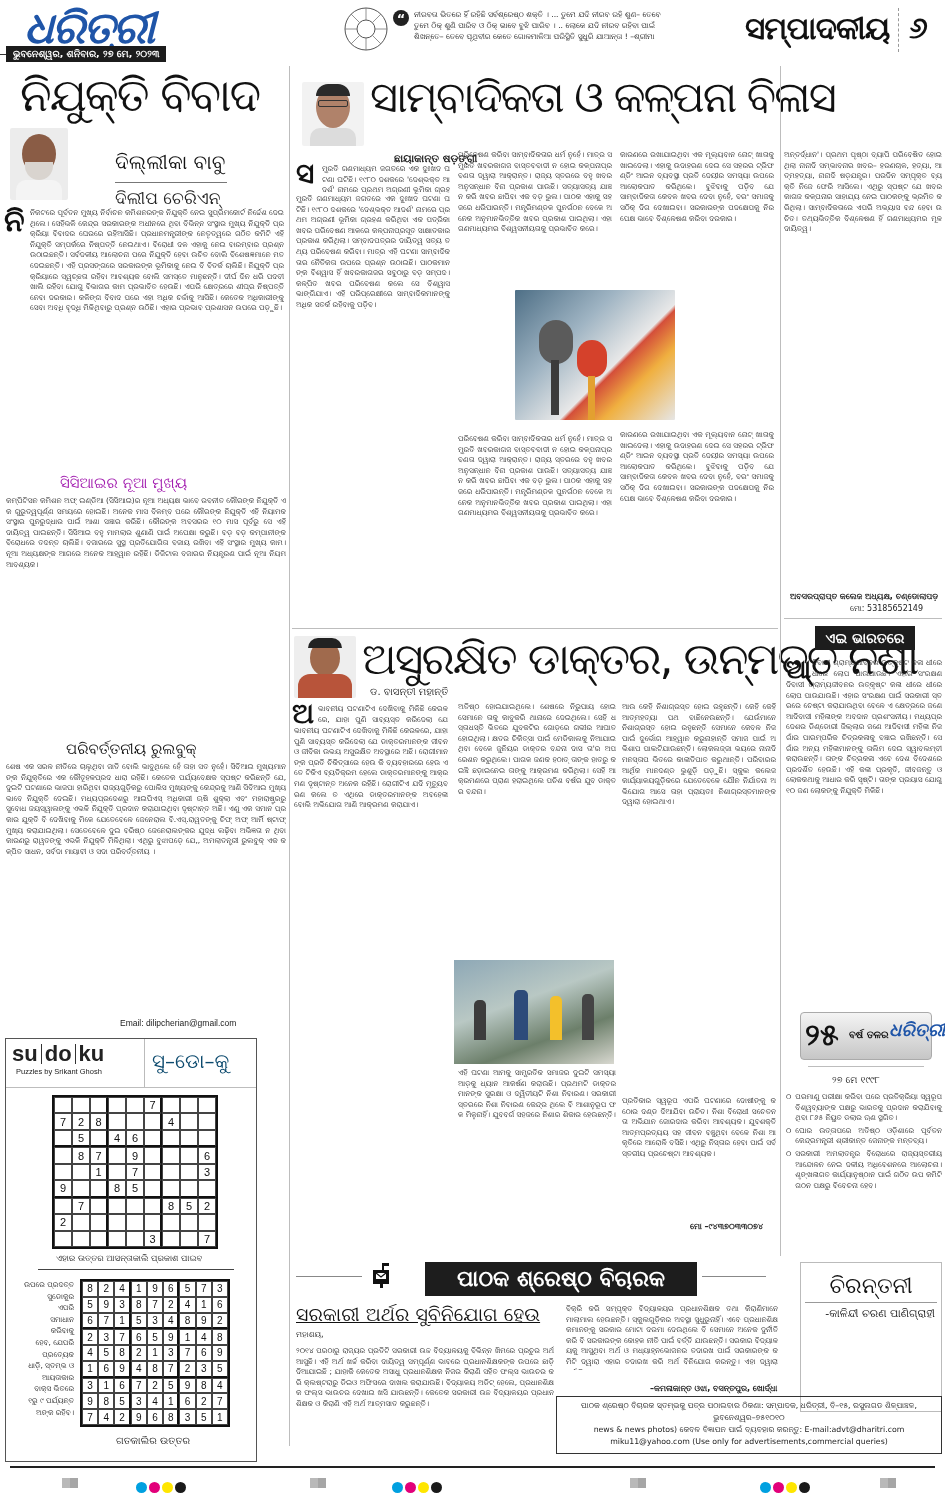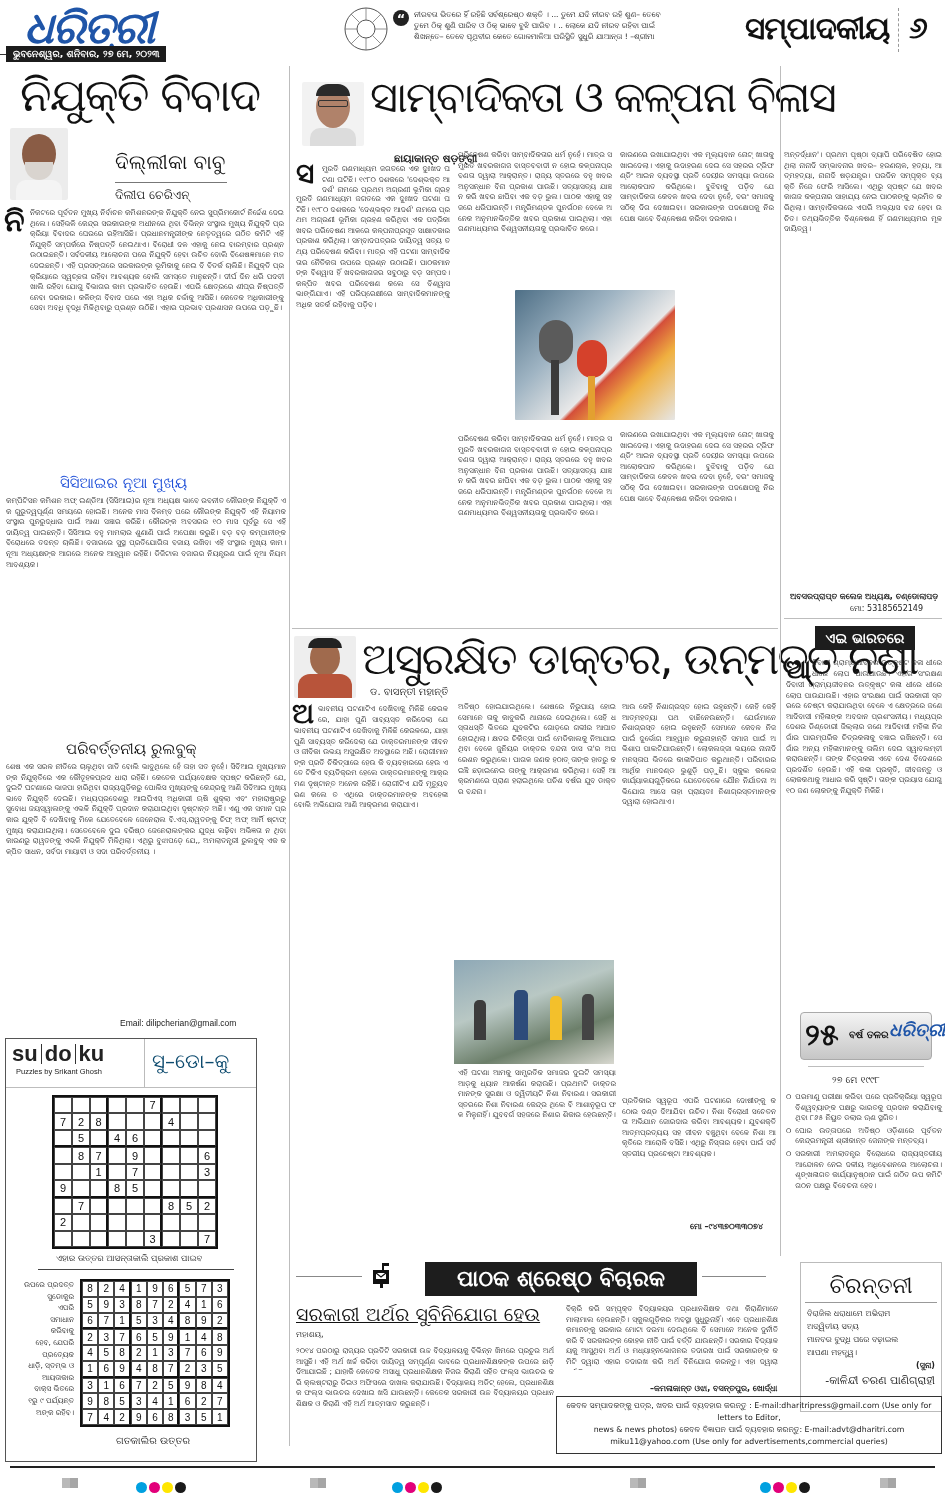--- a/index.html
+++ b/index.html
@@ -83,26 +83,26 @@
 
 <div class="abs headline-xl" style="left:20px;top:68px;font-size:46px;">ନିଯୁକ୍ତି ବିବାଦ</div>
 
 <div class="abs photo" style="left:10px;top:128px;width:58px;height:72px;background:#ececec;">
   <div class="face" style="left:12px;top:6px;width:34px;height:40px;background:#8a5c45;"></div>
   <div style="position:absolute;left:15px;top:34px;width:28px;height:18px;border-radius:0 0 14px 14px;background:#d9d4cf;"></div>
   <div style="position:absolute;left:6px;top:52px;width:46px;height:20px;background:#f4f4f4;border-radius:10px 10px 0 0;"></div>
 </div>
 <div class="abs" style="left:115px;top:150px;font-size:20px;color:#111;">ଦିଲ୍ଲୀକା ବାବୁ</div>
 <div class="sep-h" style="left:115px;top:182px;width:112px;background:#777;"></div>
-<div class="abs byline" style="left:115px;top:188px;font-size:12px;font-weight:normal;">ଦିଲୀପ ଚେରିଏନ୍</div>
+<div class="abs byline" style="left:115px;top:188px;font-size:17px;font-weight:normal;">ଦିଲୀପ ଚେରିଏନ୍</div>
 
 <div class="abs" style="left:4px;top:206px;font-size:30px;line-height:30px;font-weight:bold;color:#111;">ନି</div>
 <div class="abs bodytext" style="left:30px;top:208px;width:254px;height:270px;text-indent:0;">ନିକଟରେ ପୂର୍ବତନ ମୁଖ୍ୟ ନିର୍ବାଚନ କମିଶନରଙ୍କ ନିଯୁକ୍ତି ନେଇ ସୁପ୍ରିମକୋର୍ଟ ନିର୍ଦ୍ଦେଶ ଦେଇଥିଲେ। ସେହିଭଳି କେନ୍ଦ୍ର ସରକାରଙ୍କ ଅଧୀନରେ ଥିବା ବିଭିନ୍ନ ସଂସ୍ଥାର ମୁଖ୍ୟ ନିଯୁକ୍ତି ପ୍ରକ୍ରିୟା ବିବାଦର ଘେରରେ ରହିଆସିଛି। ପ୍ରଧାନମନ୍ତ୍ରୀଙ୍କ ନେତୃତ୍ୱରେ ଗଠିତ କମିଟି ଏହି ନିଯୁକ୍ତି ସମ୍ପର୍କରେ ନିଷ୍ପତ୍ତି ନେଇଥାଏ। ବିରୋଧୀ ଦଳ ଏହାକୁ ନେଇ ବାରମ୍ବାର ପ୍ରଶ୍ନ ଉଠାଇଛନ୍ତି। ସର୍ବଦଳୀୟ ଆଲୋଚନା ପରେ ନିଯୁକ୍ତି ହେବା ଉଚିତ ବୋଲି ବିଶେଷଜ୍ଞମାନେ ମତ ଦେଇଛନ୍ତି। ଏହି ପ୍ରସଙ୍ଗରେ ସରକାରଙ୍କ ଭୂମିକାକୁ ନେଇ ବି ବିତର୍କ ଚାଲିଛି। ନିଯୁକ୍ତି ପ୍ରକ୍ରିୟାରେ ସ୍ୱଚ୍ଛତା ରହିବା ଆବଶ୍ୟକ ବୋଲି ସମସ୍ତେ ମାନୁଛନ୍ତି। ଦୀର୍ଘ ଦିନ ଧରି ପଦବୀ ଖାଲି ରହିବା ଯୋଗୁ ବିଭାଗର କାମ ପ୍ରଭାବିତ ହେଉଛି। ଏପରି କ୍ଷେତ୍ରରେ ଶୀଘ୍ର ନିଷ୍ପତ୍ତି ନେବା ଦରକାର। କଳିଙ୍ଗ ବିବାଦ ପରେ ଏହା ଅଧିକ ଚର୍ଚ୍ଚାକୁ ଆସିଛି। କେତେକ ଅଧିକାରୀଙ୍କୁ ସେବା ଅବଧି ବୃଦ୍ଧି ମିଳିଥିବାରୁ ପ୍ରଶ୍ନ ଉଠିଛି। ଏହାର ପ୍ରଭାବ ପ୍ରଶାସନ ଉପରେ ପଡ଼ୁଛି।</div>
 
-<div class="abs" style="left:60px;top:474px;font-size:15px;color:#1d4ed8;">ସିସିଆଇର ନୂଆ ମୁଖ୍ୟ</div>
+<div class="abs" style="left:60px;top:474px;font-size:15px;color:#a21caf;">ସିସିଆଇର ନୂଆ ମୁଖ୍ୟ</div>
 <div class="abs bodytext" style="left:6px;top:496px;width:280px;height:240px;">କମ୍ପିଟିସନ କମିଶନ ଅଫ୍ ଇଣ୍ଡିଆ (ସିସିଆଇ)ର ନୂଆ ଅଧ୍ୟକ୍ଷ ଭାବେ ରବନୀତ କୌରଙ୍କ ନିଯୁକ୍ତି ଏକ ଗୁରୁତ୍ୱପୂର୍ଣ୍ଣ ସମୟରେ ହୋଇଛି। ଅନେକ ମାସ ବିଳମ୍ବ ପରେ କୌରଙ୍କ ନିଯୁକ୍ତି ଏହି ନିୟାମକ ସଂସ୍ଥାର ପୁନରୁଦ୍ଧାର ପାଇଁ ଆଶା ସଞ୍ଚାର କରିଛି। କୌରଙ୍କ ଅବସରର ୧୦ ମାସ ପୂର୍ବରୁ ସେ ଏହି ଦାୟିତ୍ୱ ପାଇଛନ୍ତି। ସିସିଆଇ ବହୁ ମାମଲାର ଶୁଣାଣି ପାଇଁ ଅପେକ୍ଷା କରୁଛି। ବଡ଼ ବଡ଼ କମ୍ପାନୀଙ୍କ ବିରୋଧରେ ତଦନ୍ତ ଚାଲିଛି। ବଜାରରେ ସୁସ୍ଥ ପ୍ରତିଯୋଗିତା ବଜାୟ ରଖିବା ଏହି ସଂସ୍ଥାର ମୁଖ୍ୟ କାମ। ନୂଆ ଅଧ୍ୟକ୍ଷଙ୍କ ଆଗରେ ଅନେକ ଆହ୍ୱାନ ରହିଛି। ଡିଜିଟାଲ ବଜାରର ନିୟନ୍ତ୍ରଣ ପାଇଁ ନୂଆ ନିୟମ ଆବଶ୍ୟକ।</div>
 
 <div class="abs" style="left:66px;top:740px;font-size:15px;color:#111;">ପରିବର୍ତ୍ତନୀୟ ରୁଲବୁକ୍</div>
 <div class="abs bodytext" style="left:6px;top:762px;width:280px;height:255px;">ଶେଷ ଏକ ସରଳ ନୀତିରେ ଚାଲୁଥିବା ଜାତି ବୋଲି ଭାବୁଥିଲେ ହେଁ ତାହା ସତ ନୁହେଁ। ସିବିଆଇ ମୁଖ୍ୟମାନଙ୍କ ନିଯୁକ୍ତିରେ ଏକ କୌତୂହଳପ୍ରଦ ଧାରା ରହିଛି। କେତେକ ପର୍ଯ୍ୟବେକ୍ଷକ ସ୍ପଷ୍ଟ କରିଛନ୍ତି ଯେ, ଦୁଇଟି ଘଟଣାରେ ଭାଜପା ହାରିଥିବା ରାଜ୍ୟଗୁଡ଼ିକରୁ ପୋଲିସ ମୁଖ୍ୟଙ୍କୁ କେନ୍ଦ୍ରକୁ ଆଣି ସିବିଆଇ ମୁଖ୍ୟ ଭାବେ ନିଯୁକ୍ତି ଦେଇଛି। ମଧ୍ୟପ୍ରଦେଶରୁ ଆଇପିଏସ୍ ଅଧିକାରୀ ଋଷି ଶୁକ୍ଲା ଏବଂ ମହାରାଷ୍ଟ୍ରରୁ ସୁବୋଧ ଜୟସ୍ୱାଲଙ୍କୁ ଏଭଳି ନିଯୁକ୍ତି ପ୍ରଦାନ କରାଯାଇଥିବା ଦୃଷ୍ଟାନ୍ତ ଅଛି। ଏଣୁ ଏକ ସମାନ ପ୍ରକାର ଯୁକ୍ତି ବି ଦେଖିବାକୁ ମିଳେ ଯେତେବେଳେ ଜେନେରାଲ ବି.ଏସ୍.ରାୱତଙ୍କୁ ଚିଫ୍ ଅଫ୍ ଆର୍ମି ଷ୍ଟାଫ୍ ମୁଖ୍ୟ କରାଯାଇଥିଲା। ସେତେବେଳେ ଦୁଇ ବରିଷ୍ଠ ଜେନେରାଲଙ୍କର ଯୁଦ୍ଧ ଲଢ଼ିବା ଅଭିଜ୍ଞତା ନ ଥିବା କାରଣରୁ ରାୱତଙ୍କୁ ଏଭଳି ନିଯୁକ୍ତି ମିଳିଥିଲା। ଏଥିରୁ ବୁଝାପଡ଼େ ଯେ,, ଅମଲାତନ୍ତ୍ରୀ ରୁଲବୁକ୍ ଏକ କଳ୍ପିତ ସାଧନ, ସର୍ବଦା ମାୟାବୀ ଓ ସଦା ପରିବର୍ତ୍ତନୀୟ ।</div>
 <div class="abs" style="left:120px;top:1018px;font-size:8.5px;color:#222;font-family:'Liberation Sans',sans-serif;">Email: dilipcherian@gmail.com</div>
 
 <div class="abs sdk-box" style="left:5px;top:1038px;width:252px;height:424px;">
   <div class="abs" style="left:6px;top:2px;">
     <span style="font-family:'Liberation Sans',sans-serif;font-weight:bold;font-size:22px;color:#222;">su</span><span style="display:inline-block;width:1px;height:20px;background:#333;margin:0 3px;vertical-align:-3px;"></span><span style="font-family:'Liberation Sans',sans-serif;font-weight:bold;font-size:22px;color:#222;">do</span><span style="display:inline-block;width:1px;height:20px;background:#333;margin:0 3px;vertical-align:-3px;"></span><span style="font-family:'Liberation Sans',sans-serif;font-weight:bold;font-size:22px;color:#222;">ku</span>
     <div style="font-family:'Liberation Sans',sans-serif;font-size:7.5px;color:#222;margin-left:4px;">Puzzles by Srikant Ghosh</div>
@@ -382,27 +382,20 @@
     </div>
     <div style="display: flex; gap: 4px; font-size: 7.4px; line-height: 10.6px; color: rgb(42, 42, 42); margin-bottom: 2px;">
       <span>୦</span>
       <span style="text-align: justify;">ସରକାରୀ ଅମଲାତନ୍ତ୍ର ବିରୋଧରେ ରାଜ୍ୟସ୍ତରୀୟ ଆନ୍ଦୋଳନ ନେଇ ଦଳୀୟ ଅଧିବେଶନରେ ଆଲୋଚନା। ଶୃଙ୍ଖଳାଗତ କାର୍ଯ୍ୟାନୁଷ୍ଠାନ ପାଇଁ ଗଠିତ ଉପ କମିଟି ଗଠନ ପକ୍ଷରୁ ବିବେଚନା ହେବ।</span>
     </div>
   </div>
 
 <div class="abs" style="left:800px;top:1262px;width:142px;height:150px;border:1px solid #bbb;">
   <div style="text-align:center;font-size:22px;color:#111;margin-top:10px;">ଚିରନ୍ତନୀ</div>
   <div style="margin:4px 4px 4px 4px;height:1px;background:#999;"></div>
-  <div style="font-size:8px;line-height:13px;color:#222;padding:0 6px;">
-    <div>ବିରାଜିଲ ଧରାଧାମେ ଅଭିରାମ</div>
-    <div>ଅଦ୍ୱିତୀୟ ସତ୍ୟ</div>
-    <div>ମାନବର ବୁଦ୍ଧି ପରେ ବଢ଼ାଇଲ</div>
-    <div>ଆପଣା ମହତ୍ତ୍ୱ।</div>
-    <div style="text-align:right;font-weight:bold;">(ସୁନା)</div>
-  </div>
   <div style="text-align:right;font-size:11px;color:#111;padding-right:6px;margin-top:2px;">-କାଳିନ୍ଦୀ ଚରଣ ପାଣିଗ୍ରାହୀ</div>
 </div>
 
 <div class="sep-h" style="left:296px;top:1276px;width:66px;background:#888;"></div>
 <div class="abs" style="left:372px;top:1262px;width:18px;height:26px;">
   <svg width="18" height="26" viewBox="0 0 18 26">
       <rect x="1" y="8" width="16" height="14" fill="#111"></rect>
       <rect x="4" y="11" width="10" height="6" fill="#fff"></rect>
       <path d="M4 11 L9 15 L14 11" stroke="#111" stroke-width="1.2" fill="none"></path>
       <rect x="10" y="1" width="2" height="8" fill="#111"></rect>
@@ -413,21 +406,21 @@
 <div class="abs darkbox" style="left:425px;top:1262px;width:272px;height:34px;font-size:22px;line-height:34px;">ପାଠକ ଶ୍ରେଷ୍ଠ ବିଚାରକ</div>
 <div class="sep-h" style="left:702px;top:1276px;width:64px;background:#888;"></div>
 
 <div class="abs headline-m" style="left:296px;top:1302px;font-size:19px;text-decoration:underline;">ସରକାରୀ ଅର୍ଥର ସୁବିନିଯୋଗ ହେଉ</div>
 <div class="abs" style="left:296px;top:1330px;font-size:8px;color:#222;">ମହାଶୟ,</div>
 <div class="abs bodytext" style="left:296px;top:1346px;width:258px;height:100px;">୨୦୧୪ ପରଠାରୁ ରାଜ୍ୟର ପ୍ରତିଟି ସରକାରୀ ଉଚ୍ଚ ବିଦ୍ୟାଳୟକୁ ବିଭିନ୍ନ ଖିମରେ ପ୍ରଚୁର ଅର୍ଥ ଆସୁଛି। ଏହି ଅର୍ଥ ଖର୍ଚ୍ଚ କରିବା ଦାୟିତ୍ୱ ସମ୍ପୂର୍ଣ୍ଣ ଭାବରେ ପ୍ରଧାନଶିକ୍ଷକଙ୍କ ଉପରେ ଛାଡ଼ି ଦିଆଯାଇଛି ; ଯାହାକି କେତେକ ଅସାଧୁ ପ୍ରଧାନଶିକ୍ଷକ ନିଜର କିରାଣି ସହିତ ଫଲ୍ସ ଭାଉଚର କରି କ୍ଲଷ୍ଟରାରୁ ଡିଇଓ ଅଫିସରେ ଦାଖଲ କରାଯାଉଛି। ବିଦ୍ୟାଳୟ ଅଡିଟ୍ ହେଲେ, ପ୍ରଧାନଶିକ୍ଷକ ଫଲ୍ସ ଭାଉଚର ଦେଖାଇ ଖସି ଯାଉଛନ୍ତି। କେତେକ ସରକାରୀ ଉଚ୍ଚ ବିଦ୍ୟାଳୟର ପ୍ରଧାନଶିକ୍ଷକ ଓ କିରାଣି ଏହି ଅର୍ଥ ଆତ୍ମସାତ କରୁଛନ୍ତି।</div>
 <div class="abs bodytext" style="left:566px;top:1304px;width:212px;height:66px;">ବିକ୍ରି କରି ସମ୍ପୃକ୍ତ ବିଦ୍ୟାଳୟର ପ୍ରଧାନଶିକ୍ଷକ ତଥା କିରାଣିମାନେ ମାଲାମାଲ ହେଉଛନ୍ତି। ସ୍କୁଲଗୁଡ଼ିକର ଅବସ୍ଥା ସୁଧୁରୁନାହିଁ। ଏବେ ପ୍ରଧାନଶିକ୍ଷକମାନଙ୍କୁ ସରକାର ମୋଟା ଦରମା ଦେଉଥିଲେ ବି ସେମାନେ ଅନେକ ଦୁର୍ନୀତି କରି ବି ସରକାରଙ୍କ କୋହଳ ନୀତି ପାଇଁ ବର୍ତ୍ତି ଯାଉଛନ୍ତି। ସରକାର ବିଦ୍ୟାଳୟକୁ ଆସୁଥିବା ଅର୍ଥ ଓ ମଧ୍ୟାହ୍ନଭୋଜନର ତଦାରଖ ପାଇଁ ସରକାରଙ୍କ କମିଟି ଦ୍ୱାରା ଏହାର ତଦାରଖ କରି ଅର୍ଥ ବିନିଯୋଗ କରନ୍ତୁ। ଏହା ଦ୍ୱାରା ଦୁର୍ନୀତି ରୋକାଯାଇ ପାରନ୍ତା।</div>
 <div class="abs" style="left:650px;top:1384px;font-size:8px;font-weight:bold;color:#222;">–କମଳାକାନ୍ତ ଓଝା, ବସନ୍ତପୁର, ଖୋର୍ଦ୍ଧା</div>
 
 <div class="abs footer-box" style="left:556px;top:1396px;width:386px;height:58px;">
-  <div>କେବଳ ସମ୍ପାଦକଙ୍କୁ ପତ୍ର, ଖବର ପାଇଁ ବ୍ୟବହାର କରନ୍ତୁ : E-mail:dharitripress@gmail.com (Use only for letters to Editor,</div>
+  <div>ପାଠକ ଶ୍ରେଷ୍ଠ ବିଚାରକ ସ୍ତମ୍ଭକୁ ପତ୍ର ପଠାଇବାର ଠିକଣା: ସମ୍ପାଦକ, ଧରିତ୍ରୀ, ବି–୧୫, ରସୁଲଗଡ ଶିଳ୍ପାଞ୍ଚଳ, ଭୁବନେଶ୍ୱର–୭୫୧୦୧୦</div>
   <div>news &amp; news photos) କେବଳ ବିଜ୍ଞାପନ ପାଇଁ ବ୍ୟବହାର କରନ୍ତୁ: E-mail:advt@dharitri.com</div>
   <div>miku11@yahoo.com (Use only for advertisements,commercial queries)</div>
 </div>
 
 <div class="abs" style="left:10px;top:1466px;width:925px;height:1.5px;background:#222;"></div>
 <div class="abs" style="left:0;top:1478px;width:945px;height:14px;">
   <span class="reg-sq" style="position:absolute;left:62px;"></span>
   <span class="reg-sq" style="position:absolute;left:310px;"></span>
   <span style="position:absolute;left:136px;" id="dots-a"><span class="reg-dot" style="background: rgb(0, 160, 224);"></span><span class="reg-dot" style="background: rgb(226, 0, 122);"></span><span class="reg-dot" style="background: rgb(255, 230, 0);"></span><span class="reg-dot" style="background: rgb(26, 26, 26);"></span></span>
   <span style="position:absolute;left:392px;" id="dots-b"><span class="reg-dot" style="background: rgb(0, 160, 224);"></span><span class="reg-dot" style="background: rgb(226, 0, 122);"></span><span class="reg-dot" style="background: rgb(255, 230, 0);"></span><span class="reg-dot" style="background: rgb(26, 26, 26);"></span></span>

